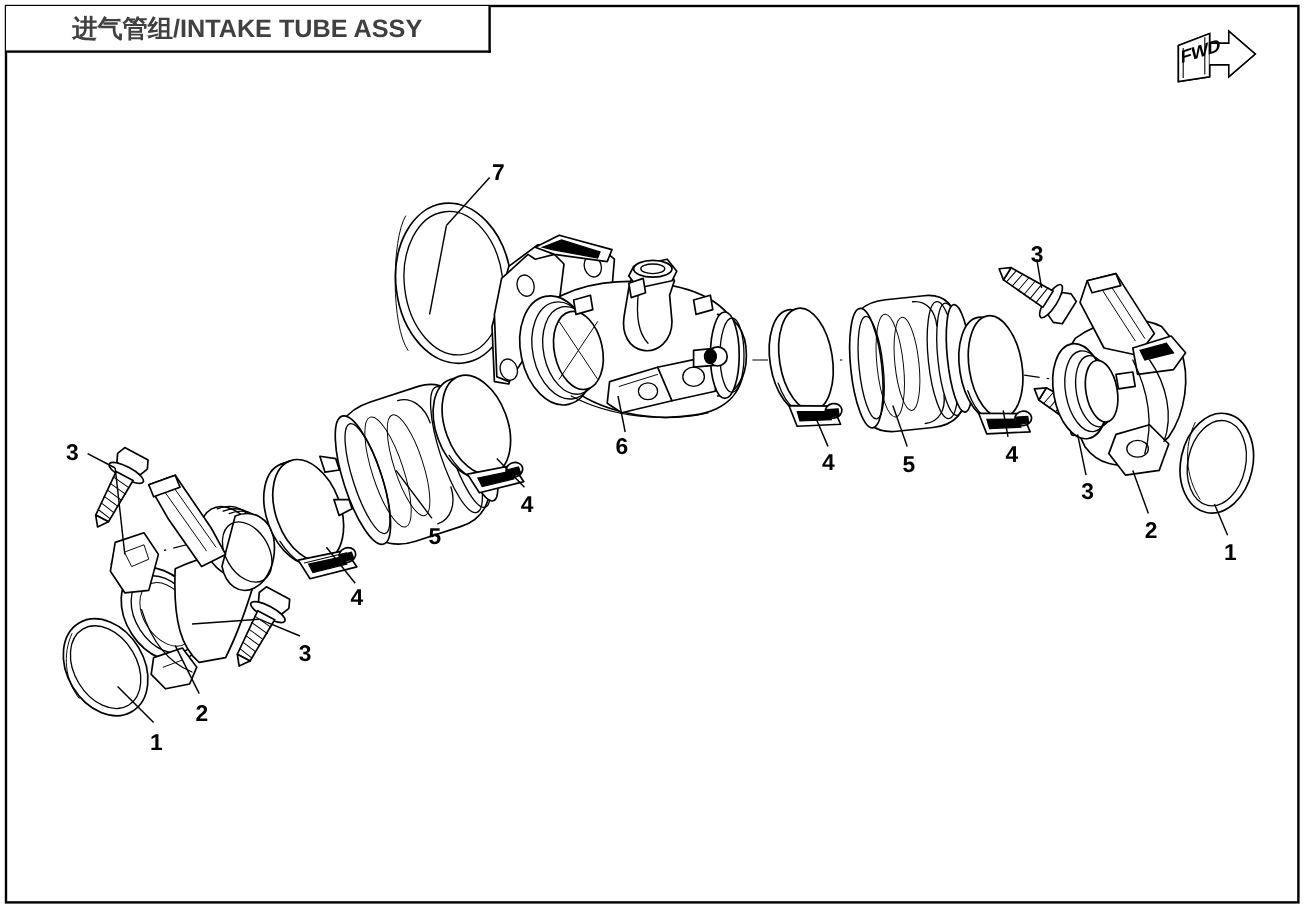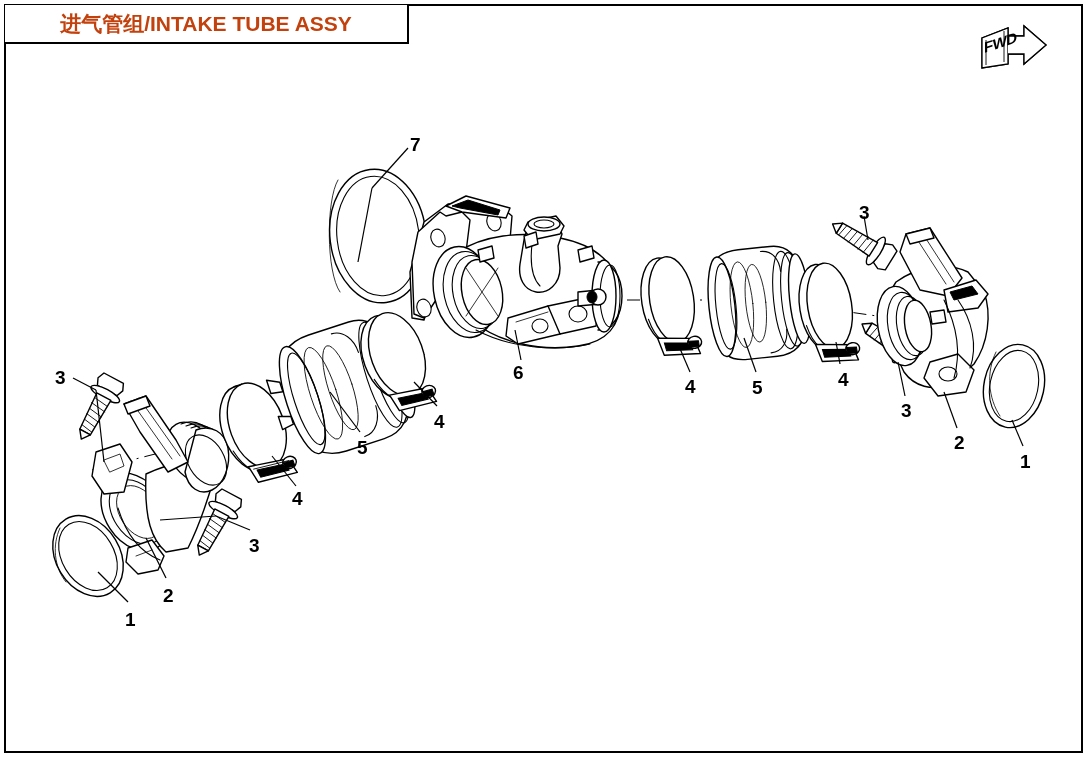--- a/index.html
+++ b/index.html
@@ -39,21 +39,21 @@
     box-sizing: border-box;
     display: flex;
     align-items: center;
     justify-content: center;
     background: #fff;
   }
   #title-text {
     font-size: 21px;
     font-weight: bold;
     letter-spacing: 0px;
-    color: #c2410c;
+    color: #404040;
     white-space: nowrap;
     font-family: "Liberation Sans", sans-serif;
   }
   #fwd-badge {
     position: absolute;
     left: 978px;
     top: 22px;
     width: 72px;
     height: 58px;
   }

